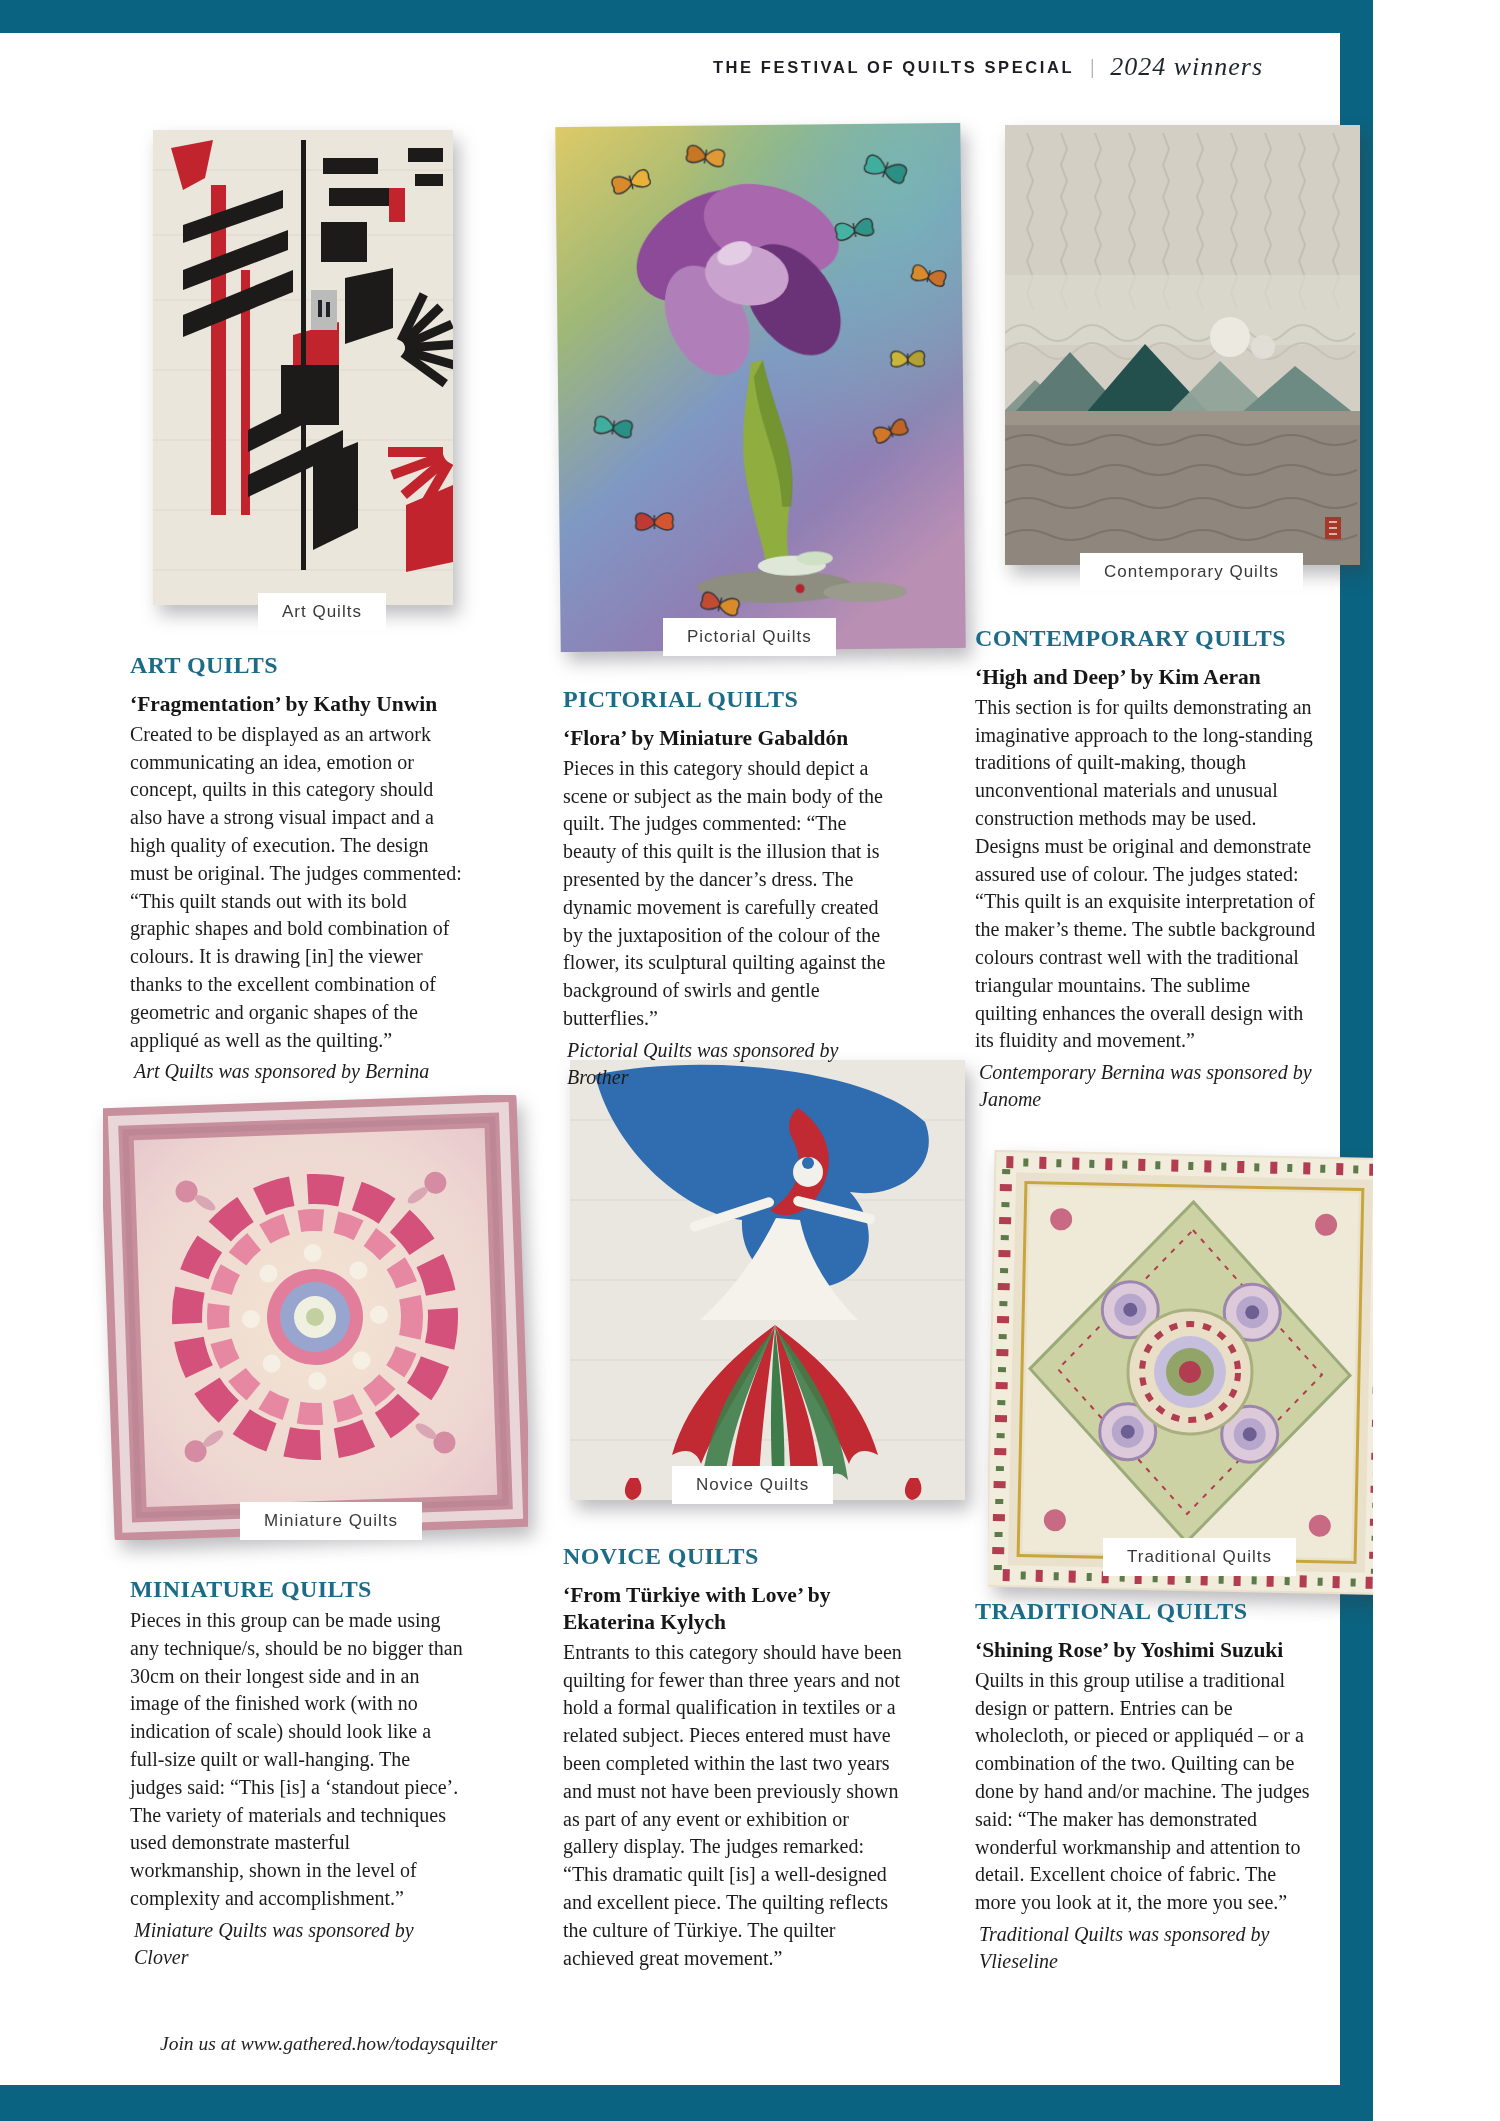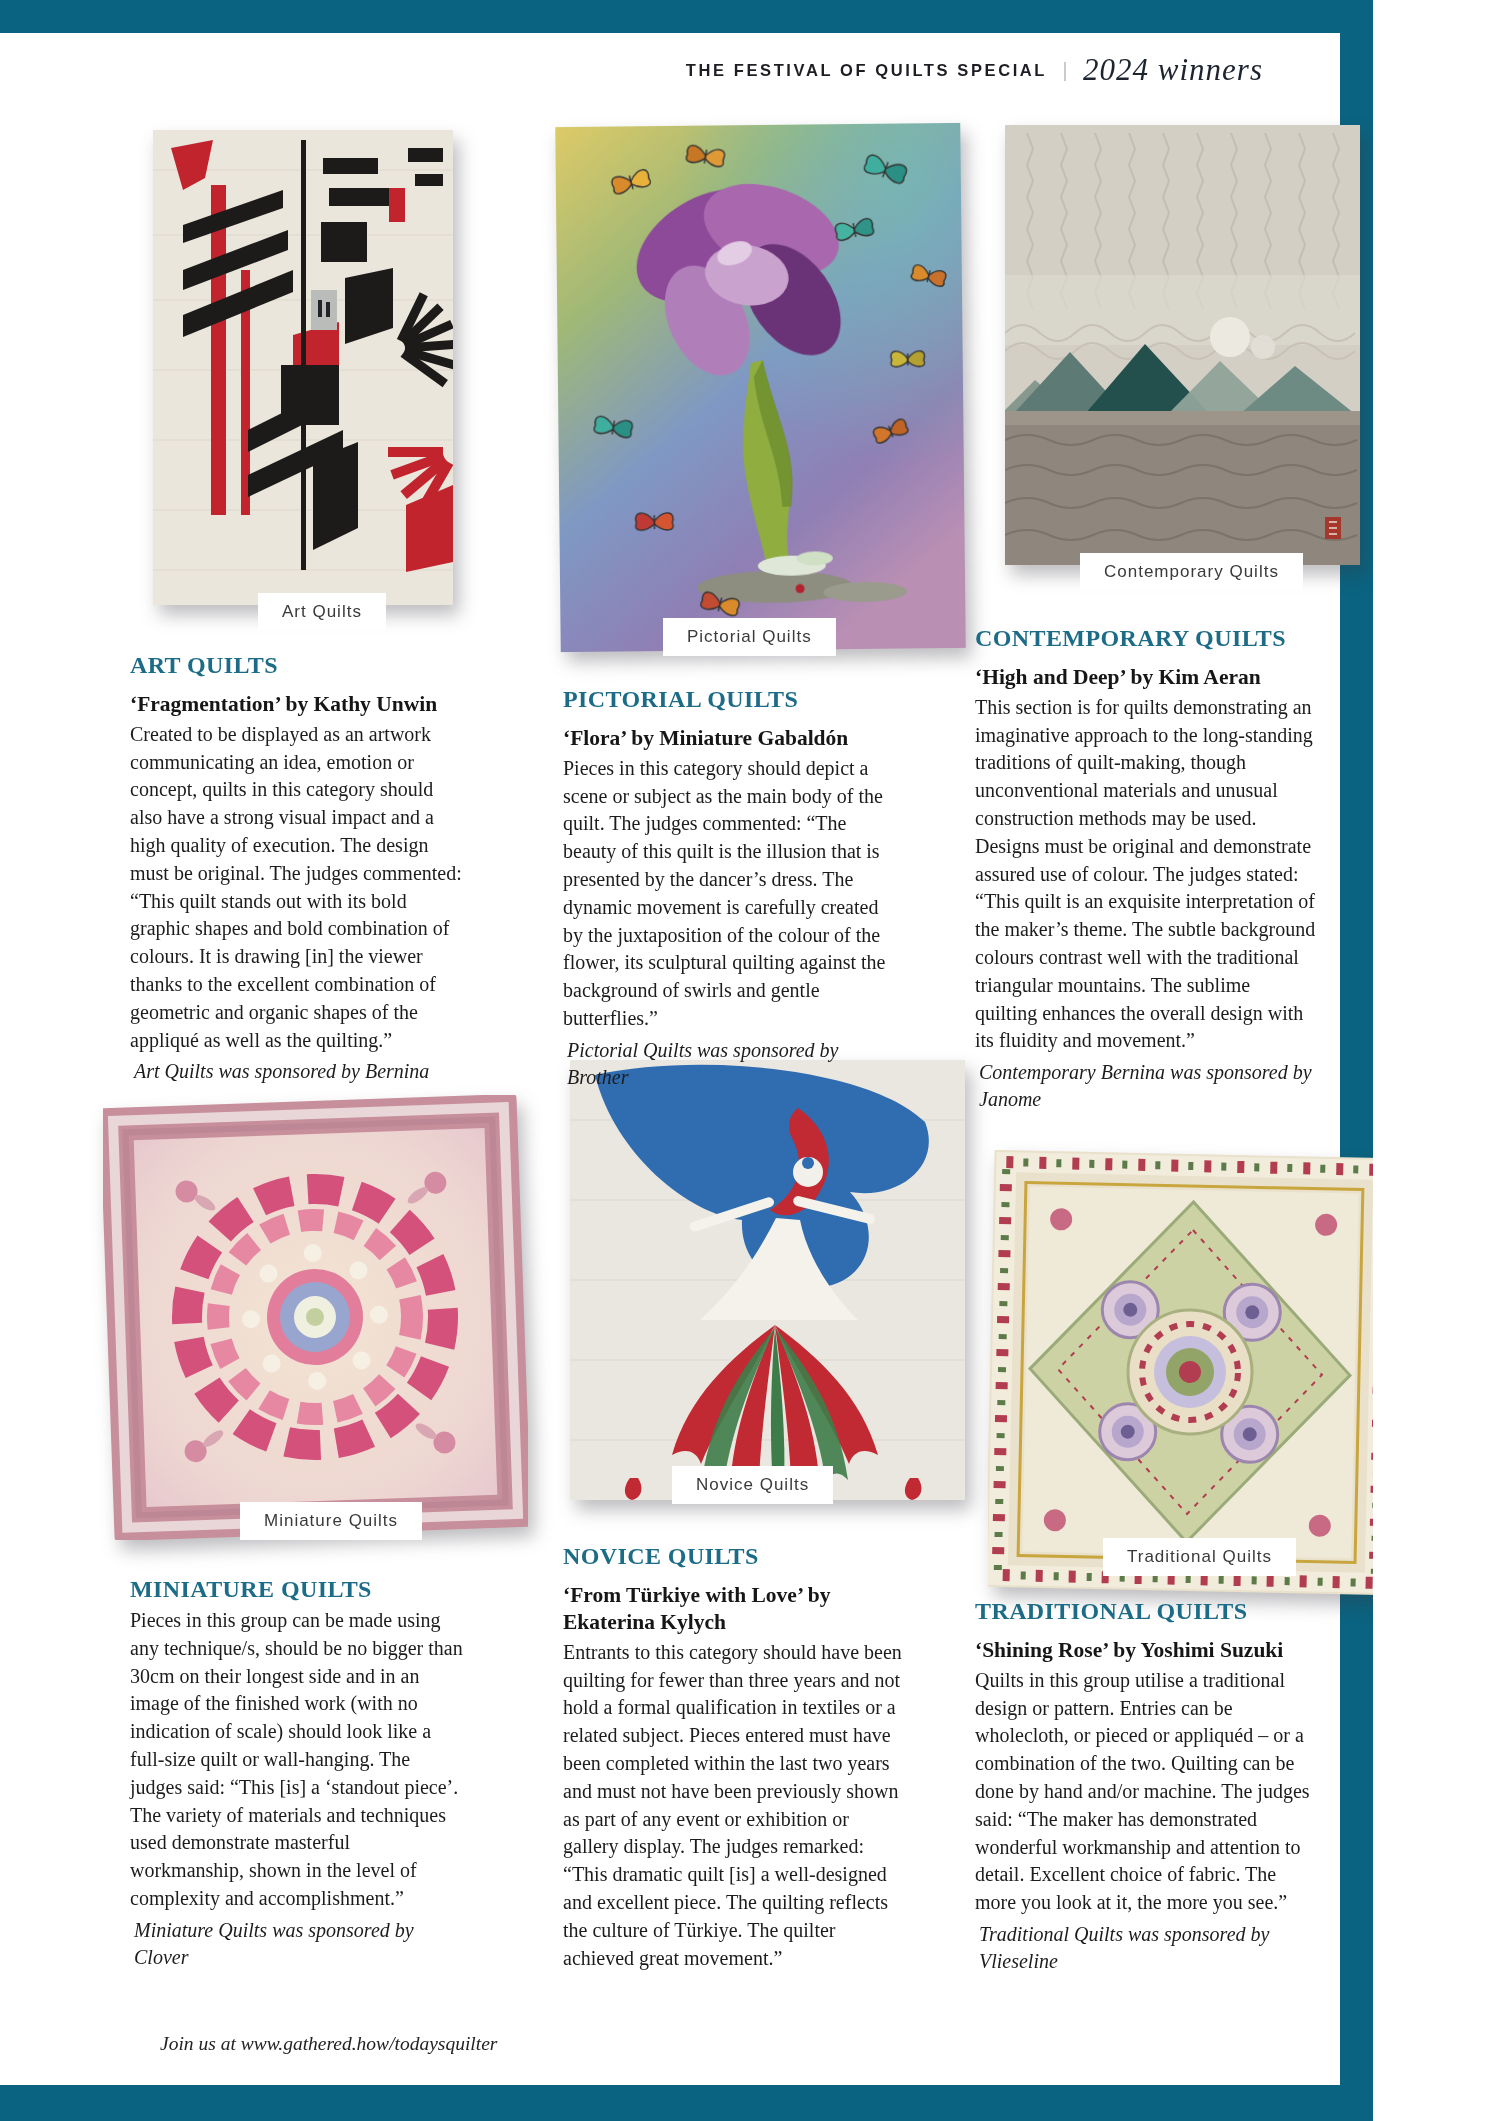--- a/index.html
+++ b/index.html
@@ -11,21 +11,21 @@
   .band{position:absolute;background:#0a6380;}
   .band-top{left:0;top:0;width:1500px;height:33px;}
   .band-right{right:0;top:0;width:33px;height:2121px;}
   .band-bottom{left:0;bottom:0;width:1500px;height:36px;}
 
   
   .hdr{position:absolute;top:52px;right:110px;display:flex;align-items:center;gap:16px;}
   .kicker{font-family:"Liberation Sans", sans-serif;font-weight:700;font-size:16.5px;
           letter-spacing:2.6px;color:#1d1d24;}
   .hdr-div{color:#9aa0a6;font-size:20px;font-weight:400;transform:translateY(-1px);}
-  .edition{font-style:italic;font-size:31px;color:#1d242e;letter-spacing:1px;}
+  .edition{font-style:italic;font-size:26px;color:#1d242e;letter-spacing:1px;}
 
   
   .fig{position:absolute;filter:drop-shadow(6px 10px 9px rgba(55,55,65,0.33));}
   .fig svg{display:block;}
   .cap{
     position:absolute;z-index:6;background:#ffffff;padding:9px 24px;
     font-family:"Liberation Sans", sans-serif;font-size:17px;letter-spacing:1px;
     color:#3a3a3a;white-space:nowrap;
   }
 

